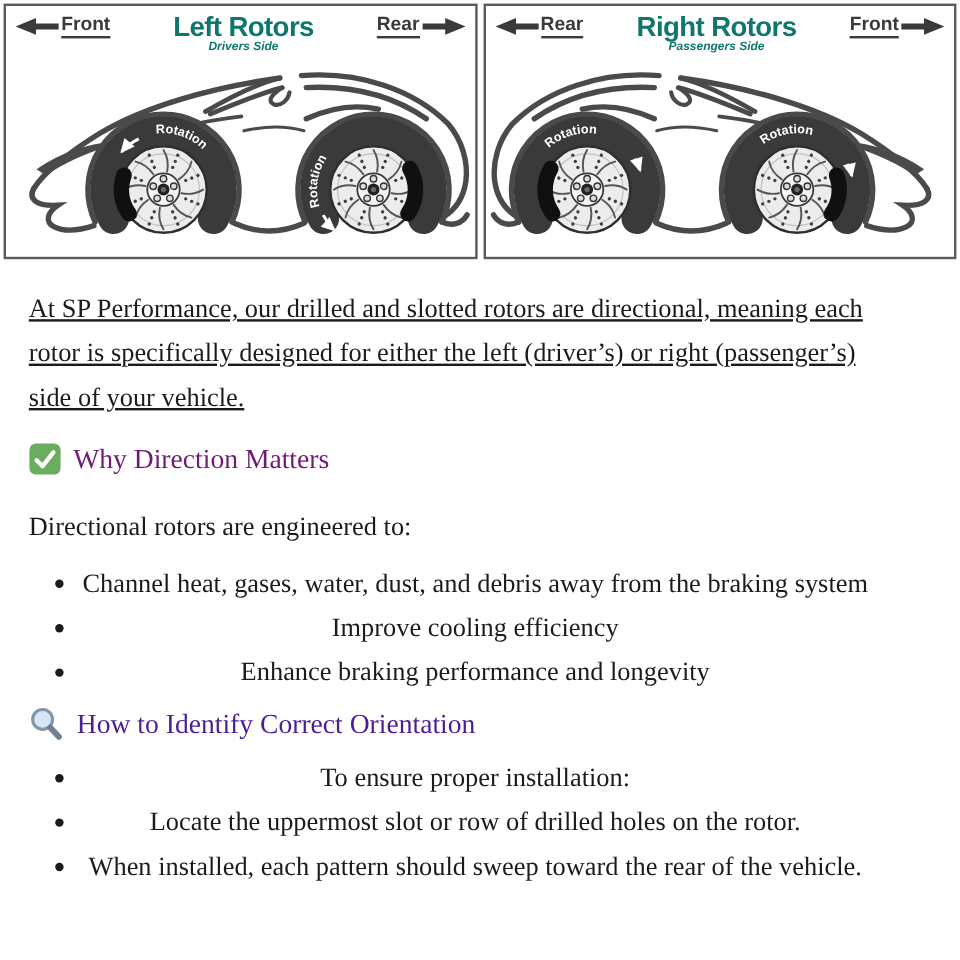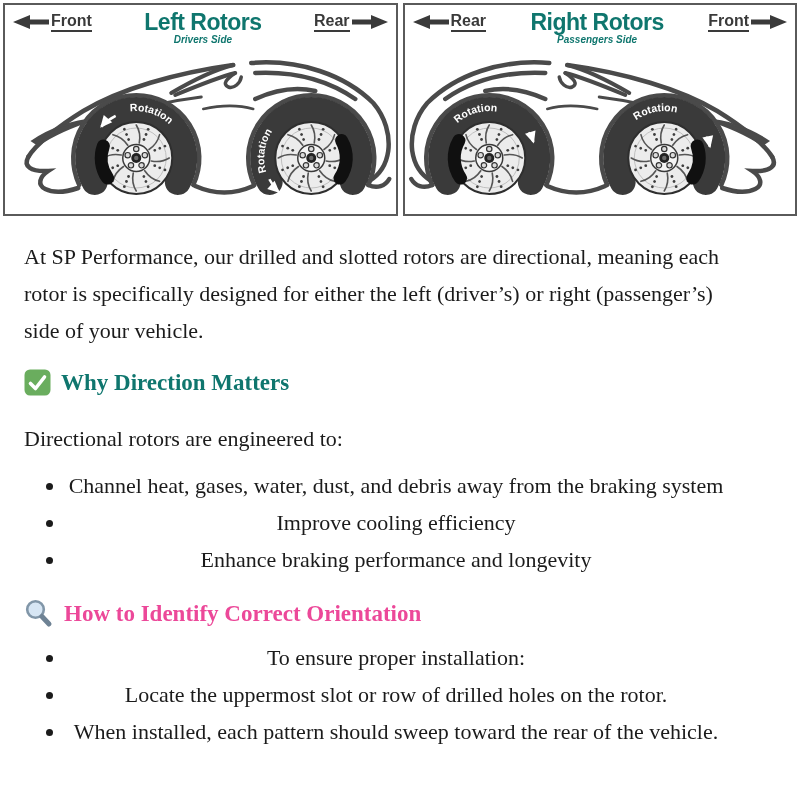--- a/index.html
+++ b/index.html
@@ -12,24 +12,24 @@
   .panel-header{position:absolute;top:5px;left:0;right:0;display:flex;justify-content:space-between;align-items:flex-start;padding:0 8px;z-index:3;}
   .dir{display:flex;align-items:center;gap:2px;font-family:"Liberation Sans",sans-serif;font-weight:bold;font-size:16px;color:#3a3a3a;margin-top:3px;}
   .dir-text{border-bottom:2.5px solid #3a3a3a;line-height:1.05;}
   .panel-title-block{text-align:center;font-family:"Liberation Sans",sans-serif;color:#0f766e;}
   .panel-title{font-weight:bold;font-size:23px;line-height:1.05;letter-spacing:-.5px;}
   .panel-subtitle{font-weight:bold;font-style:italic;font-size:10px;line-height:1.2;}
   .car{position:absolute;left:0;right:0;bottom:0;width:100%;height:167px;z-index:1;}
 
   
   .article{padding:8px 24px 10px 24px;font-size:22px;}
-  .intro{max-width:710px;line-height:37px;margin:14px 0 4px 0;}
+  .intro{max-width:710px;line-height:37px;margin:14px 0 4px 0;text-decoration:underline;}
   .sec-head{display:flex;align-items:center;gap:10px;margin:20px 0 0 0;font-size:23px;}
-  .sec-head.bold{font-weight:bold;color:#0f766e;}
-  .sec-head.regular{font-weight:bold;color:#ec4899;margin-top:20px;}
+  .sec-head.bold{font-weight:normal;color:#701a75;}
+  .sec-head.regular{font-weight:normal;color:#4c1d95;margin-top:10px;}
   .lead{margin:24px 0 0 0;line-height:37px;}
   ul{margin:10px 0 0 0;padding-left:42px;text-align:center;}
   li{line-height:37px;max-width:660px;}
   .emoji{display:inline-flex;flex:none;}
 
   svg text{font-family:"Liberation Sans",sans-serif;}
 </style>
 </head>
 <body>
 

